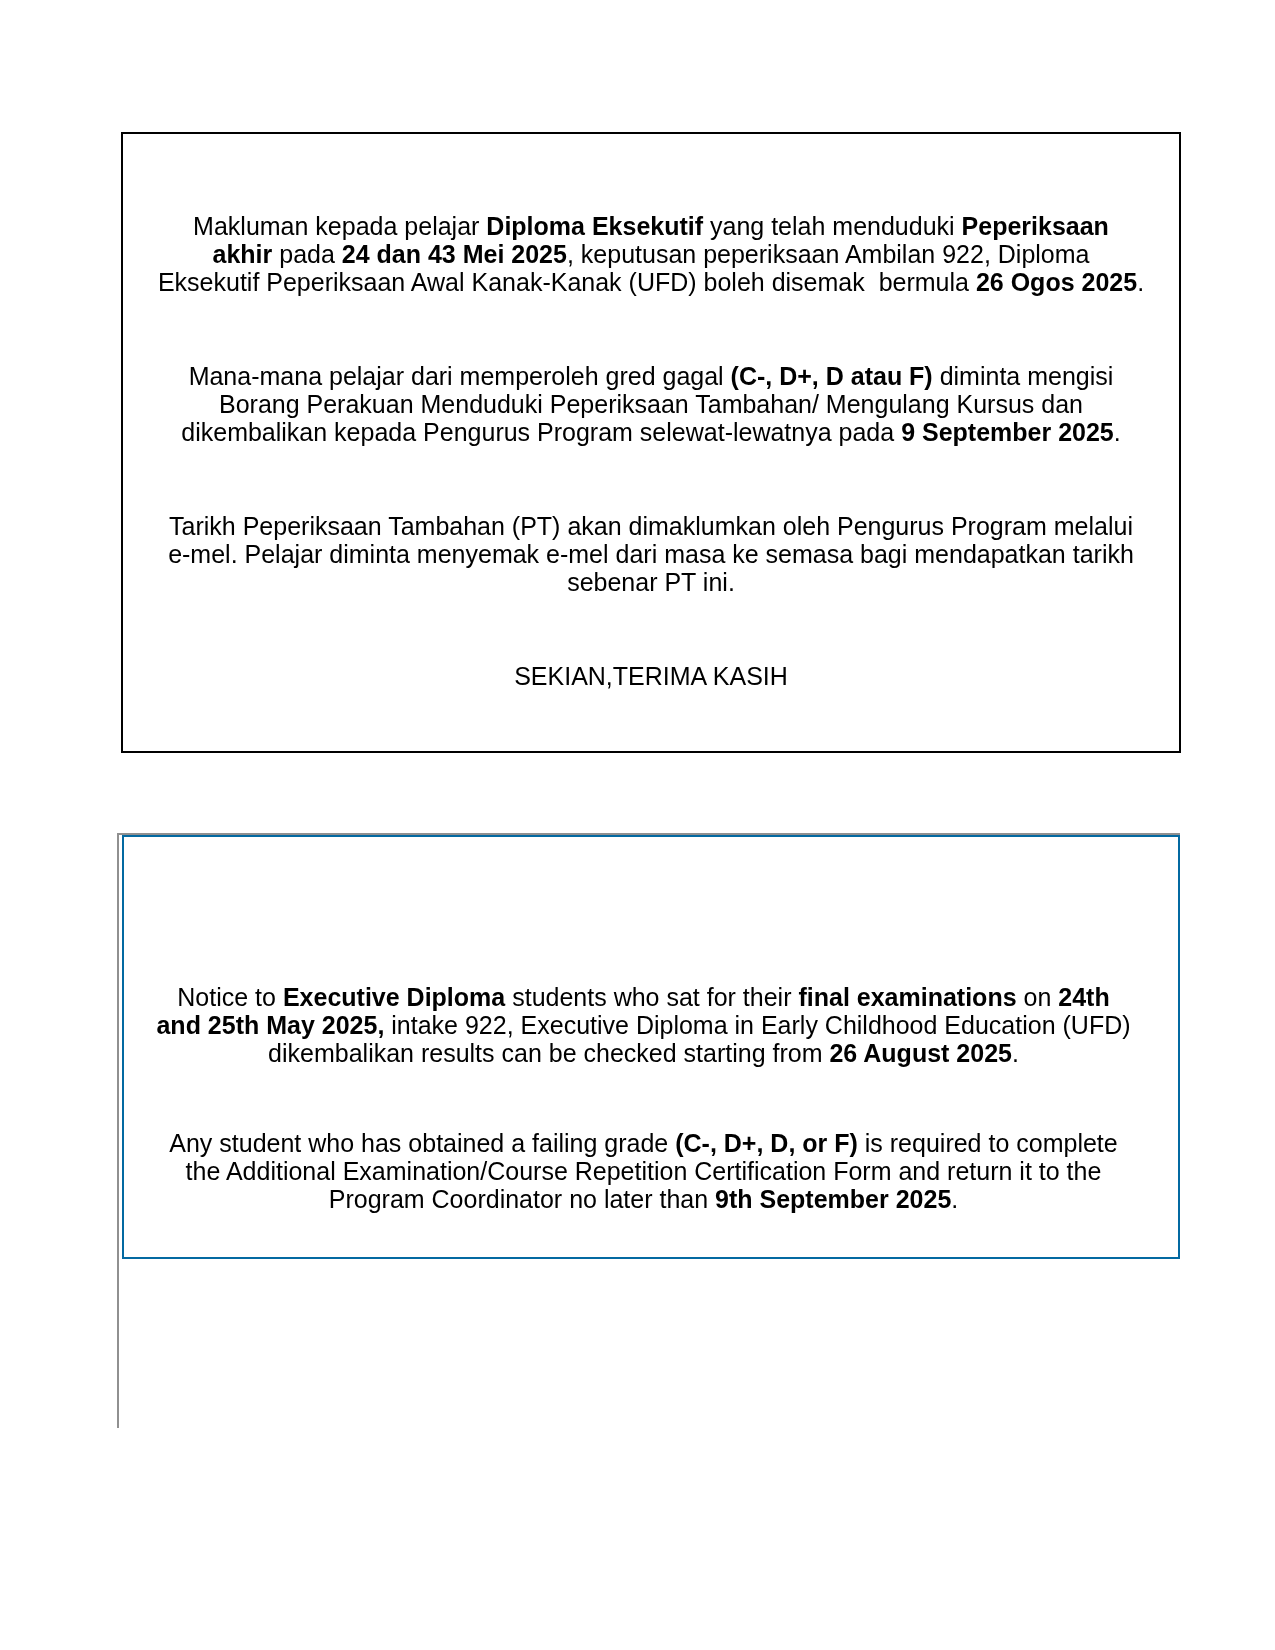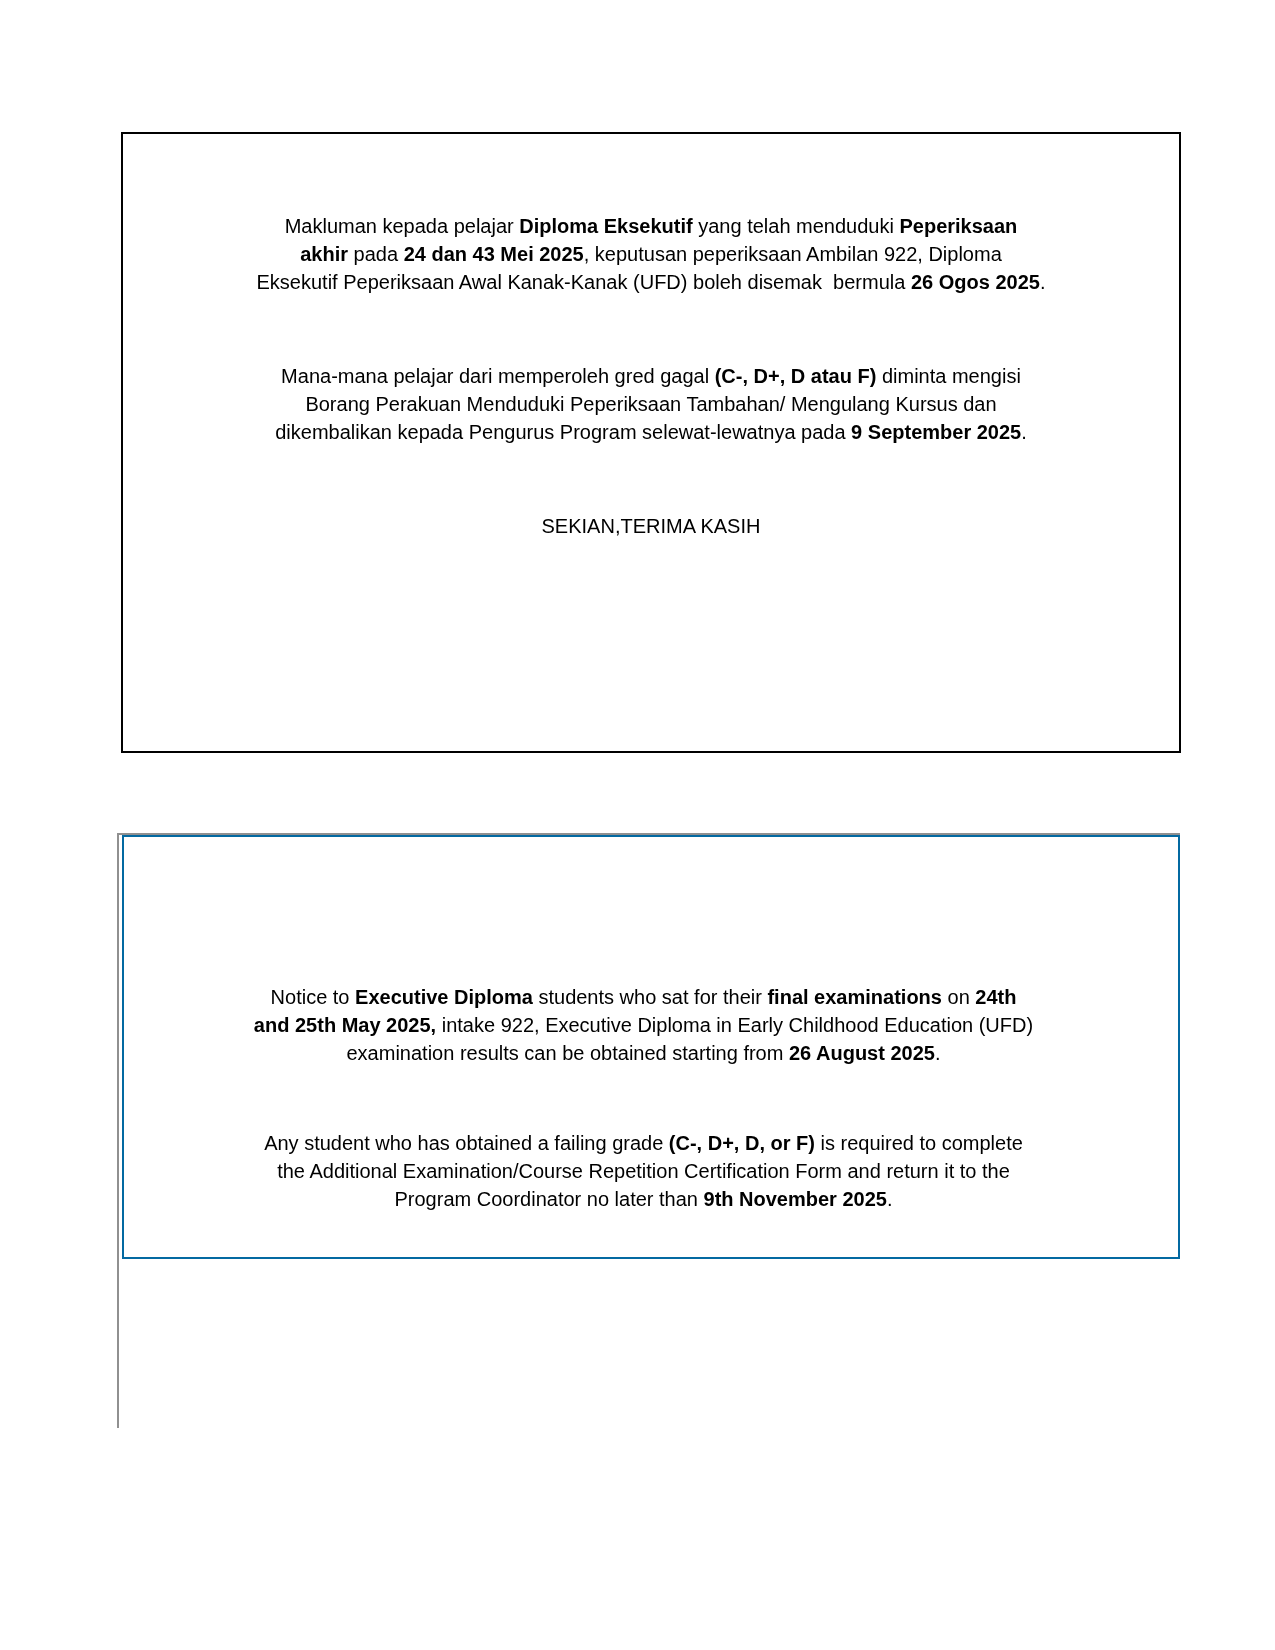--- a/index.html
+++ b/index.html
@@ -39,48 +39,51 @@
   .notice-box-english-inner {
     margin-left: 3px;
     height: 424px;
     border: 2px solid #0369a1;
     box-sizing: border-box;
     padding: 146px 17px 0 2px;
     overflow: hidden;
   }
   p.notice-para {
     margin: 0;
-    font-size: 20px;
+    font-size: 25px;
     line-height: 28px;
     text-align: center;
     white-space: pre-wrap; 
   }
   .notice-box-malay p.notice-para { margin-bottom: 66px; }
   .notice-box-english-inner p.notice-para { margin-bottom: 62px; }
   p.notice-para b { font-weight: bold; }
 </style>
 </head>
 <body>
 
 <div class="page">
 
   <section class="notice-box-malay">
     <p class="notice-para"><span>Makluman kepada pelajar </span><b>Diploma Eksekutif</b><span> yang telah menduduki </span><b>Peperiksaan
 akhir</b><span> pada </span><b>24 dan 43 Mei 2025</b><span>, keputusan peperiksaan Ambilan 922, Diploma
 Eksekutif Peperiksaan Awal Kanak-Kanak (UFD) boleh disemak  bermula </span><b>26 Ogos 2025</b><span>.</span></p>
     <p class="notice-para"><span>Mana-mana pelajar dari memperoleh gred gagal </span><b>(C-, D+, D atau F)</b><span> diminta mengisi
 Borang Perakuan Menduduki Peperiksaan Tambahan/ Mengulang Kursus dan
 dikembalikan kepada Pengurus Program selewat-lewatnya pada </span><b>9 September 2025</b><span>.</span></p>
+    <p class="notice-para"><span>Tarikh Peperiksaan Tambahan (PT) akan dimaklumkan oleh Pengurus Program melalui
+e-mel. Pelajar diminta menyemak e-mel dari masa ke semasa bagi mendapatkan tarikh
+sebenar PT ini.</span></p>
     <p class="notice-para">SEKIAN,TERIMA KASIH</p>
   </section>
 
   <section class="notice-box-english-outer">
     <div class="notice-box-english-inner">
       <p class="notice-para"><span>Notice to </span><b>Executive Diploma</b><span> students who sat for their </span><b>final examinations</b><span> on </span><b>24th
 and 25th May 2025,</b><span> intake 922, Executive Diploma in Early Childhood Education (UFD)
-examination results can be obtained starting from </span><b>26 August 2025</b><span>.</span></p>
+dikembalikan results can be checked starting from </span><b>26 August 2025</b><span>.</span></p>
       <p class="notice-para"><span>Any student who has obtained a failing grade </span><b>(C-, D+, D, or F)</b><span> is required to complete
 the Additional Examination/Course Repetition Certification Form and return it to the
-Program Coordinator no later than </span><b>9th November 2025</b><span>.</span></p>
+Program Coordinator no later than </span><b>9th September 2025</b><span>.</span></p>
     </div>
   </section>
 
 </div>
 
 </body></html>

